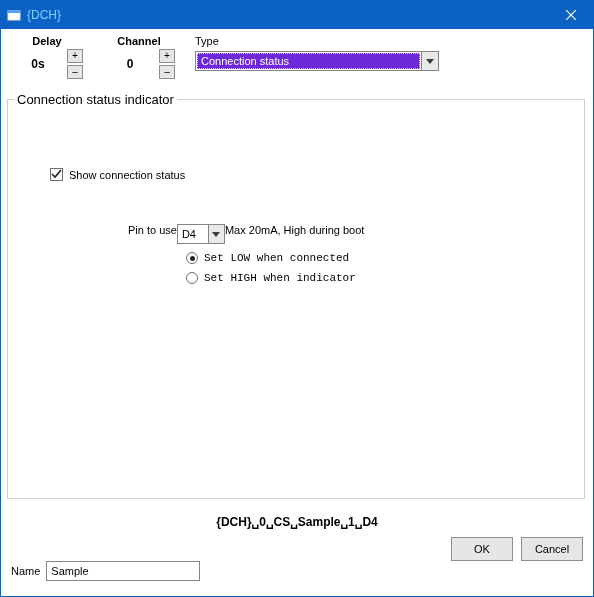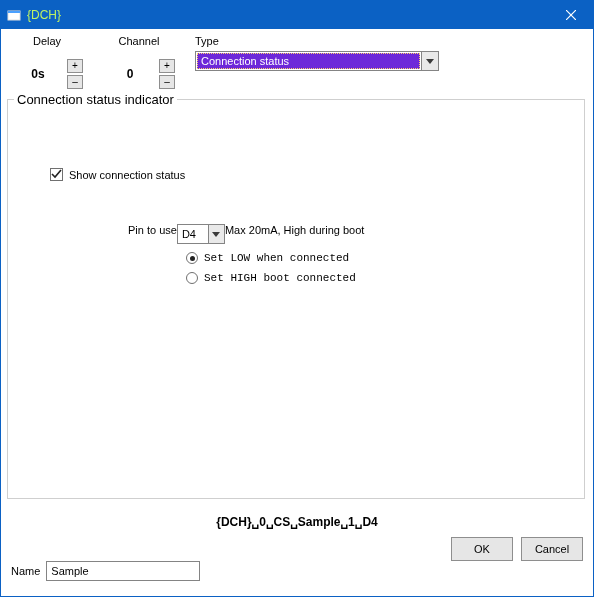--- a/index.html
+++ b/index.html
@@ -10,21 +10,21 @@
     background: #fff;
     color: #000;
     width: 594px;
     height: 597px;
     overflow: hidden;
     border: 1px solid #0b61c4;
   }
   .titlebar {
     height: 28px;
     background: #0b61c4;
-    color: #bef264;
+    color: #7dd3fc;
     display: flex;
     align-items: center;
     padding-left: 6px;
     font-size: 12px;
   }
   .titlebar .app-icon {
     width: 14px; height: 14px;
     margin-right: 6px;
     display: inline-block;
   }
@@ -44,21 +44,21 @@
     position: absolute;
     left: 10px; top: 6px;
     display: flex;
     align-items: flex-start;
     gap: 20px;
   }
   .spin-group {
     display: flex; flex-direction: column; align-items: center;
     width: 72px;
   }
-  .spin-label { margin-bottom: 12px; }
+  .spin-label { margin-bottom: 2px; font-weight: bold; }
   .spin-row {
     display: flex; align-items: center; gap: 2px;
     width: 100%;
     justify-content: flex-end;
   }
   .spin-value {
     flex: 1;
     text-align: center;
     font-weight: bold;
     font-family: Arial, sans-serif;
@@ -287,21 +287,21 @@
       <span>Max 20mA, High during boot</span>
     </div>
 
     <div class="radio-block">
       <div class="radio-row">
         <div class="radio sel"></div>
         <span>Set LOW when connected</span>
       </div>
       <div class="radio-row">
         <div class="radio"></div>
-        <span>Set HIGH boot connected</span>
+        <span>Set HIGH when indicator</span>
       </div>
     </div>
   </div>
 
   <div class="status-line">{DCH}␣0␣CS␣Sample␣1␣D4</div>
 
   <div class="name-row">
     <span>Name</span>
     <input class="text-input" type="text" value="Sample" style="">
   </div>

